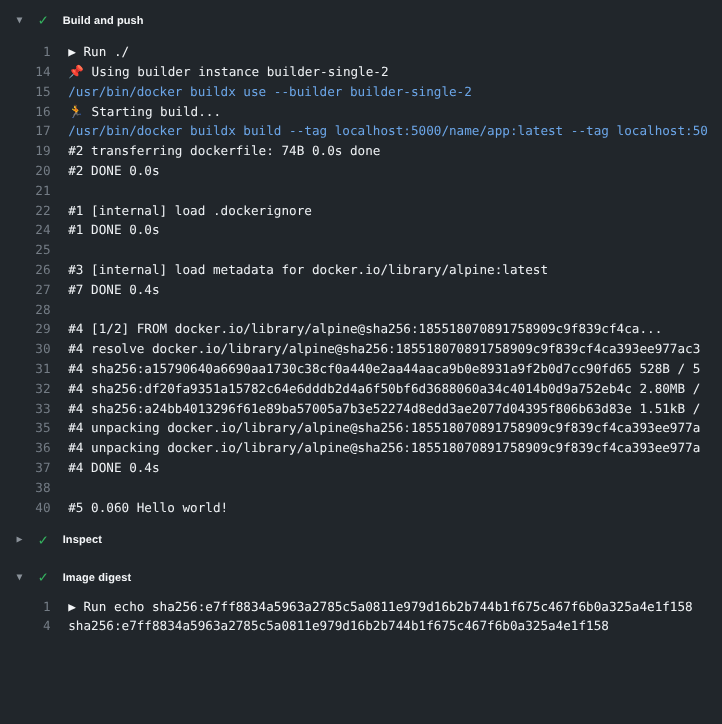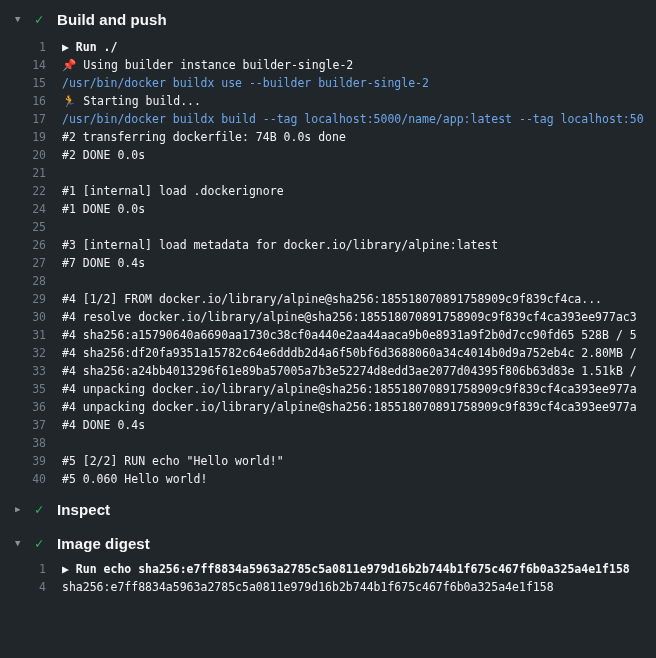--- a/index.html
+++ b/index.html
@@ -32,21 +32,21 @@
   .check {
     width: 22px;
     flex: 0 0 22px;
     color: #35b15f;
     font-size: 14px;
     font-weight: bold;
     line-height: 22px;
   }
   .section-title {
     font-family: "Liberation Sans", "DejaVu Sans", sans-serif;
-    font-size: 15px;
+    font-size: 10px;
     font-weight: bold;
     color: #f4f6f8;
     letter-spacing: 0.1px;
   }
 
   
   .log { margin-top: 8px; }
   .log.tight { margin-top: 6px; }
   .line {
     display: flex;
@@ -62,21 +62,21 @@
     user-select: none;
   }
   .content {
     padding-left: 16px;
     white-space: pre;
     overflow: hidden;
     flex: 1 1 auto;
     color: #eef1f4;
   }
   .content.command { color: #6ca6e8; font-weight: normal; }
-  .content.run { color: #f4f6f8; font-weight: bold; }
+  .content.run { color: #f4f6f8; }
 </style>
 </head>
 <body>
 
 <div class="viewer">
 
   <div class="section-header">
     <span class="caret">▼</span>
     <span class="check">✓</span>
     <span class="section-title">Build and push</span>
@@ -169,24 +169,20 @@
       </div>
       <div class="line">
         <span class="num">37</span>
         <span class="content output">#4 DONE 0.4s</span>
       </div>
       <div class="line">
         <span class="num">38</span>
         <span class="content output"></span>
       </div>
       <div class="line">
-        <span class="num">39</span>
-        <span class="content output">#5 [2/2] RUN echo "Hello world!"</span>
-      </div>
-      <div class="line">
         <span class="num">40</span>
         <span class="content output">#5 0.060 Hello world!</span>
       </div>
     </div>
 
   <div class="section-header gap-lg">
     <span class="caret">▶</span>
     <span class="check">✓</span>
     <span class="section-title">Inspect</span>
   </div>

